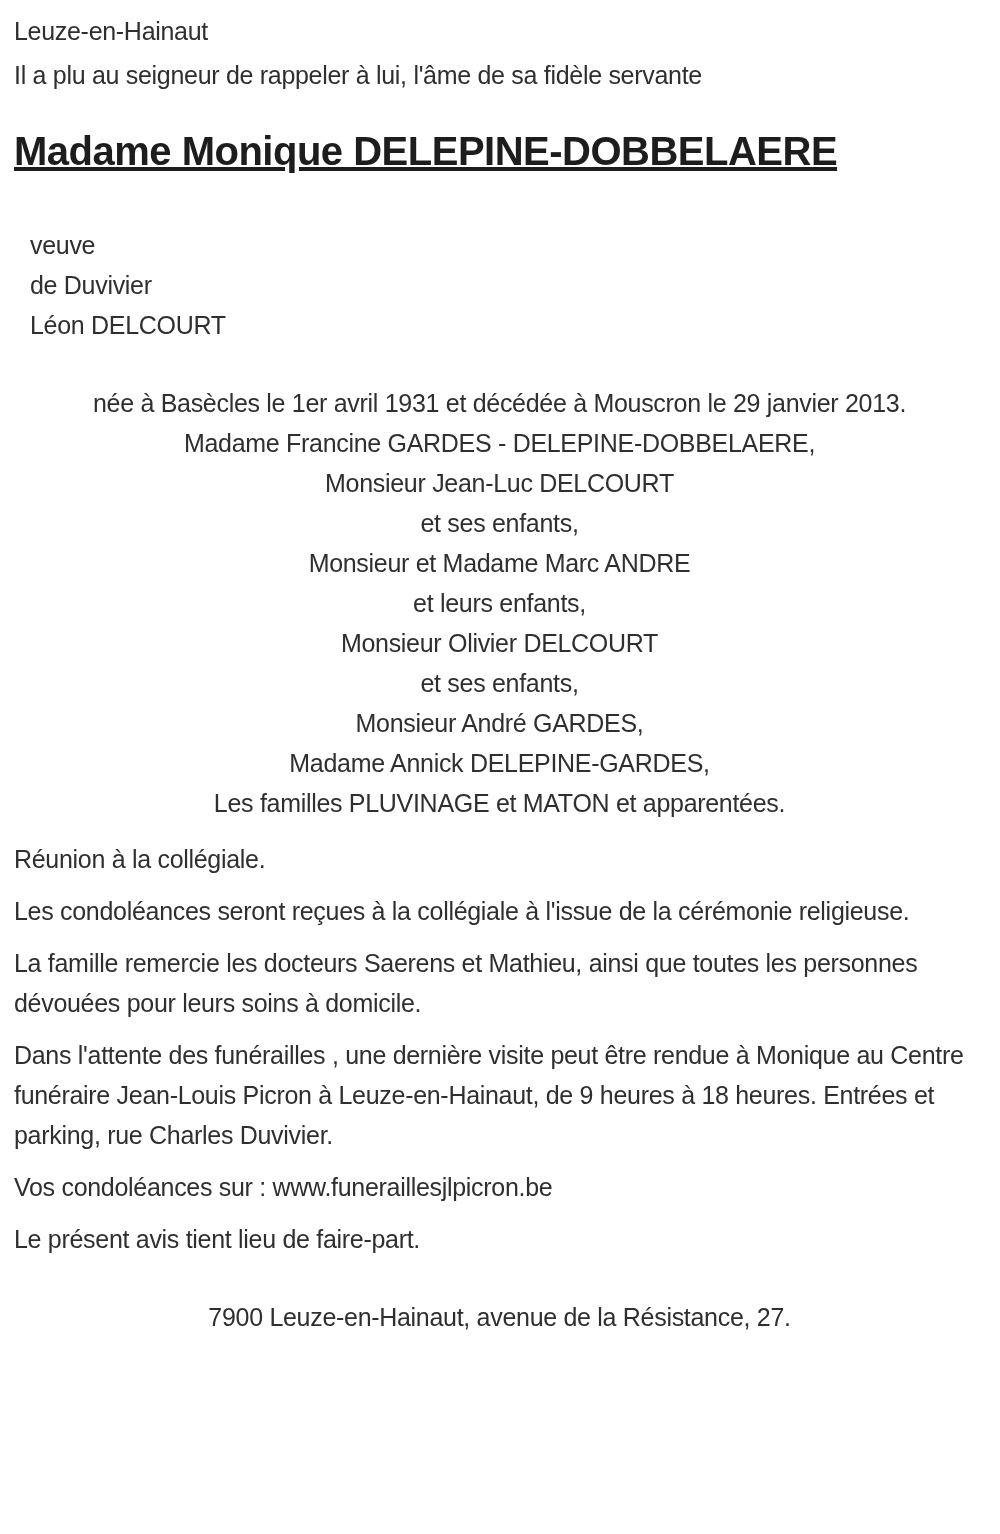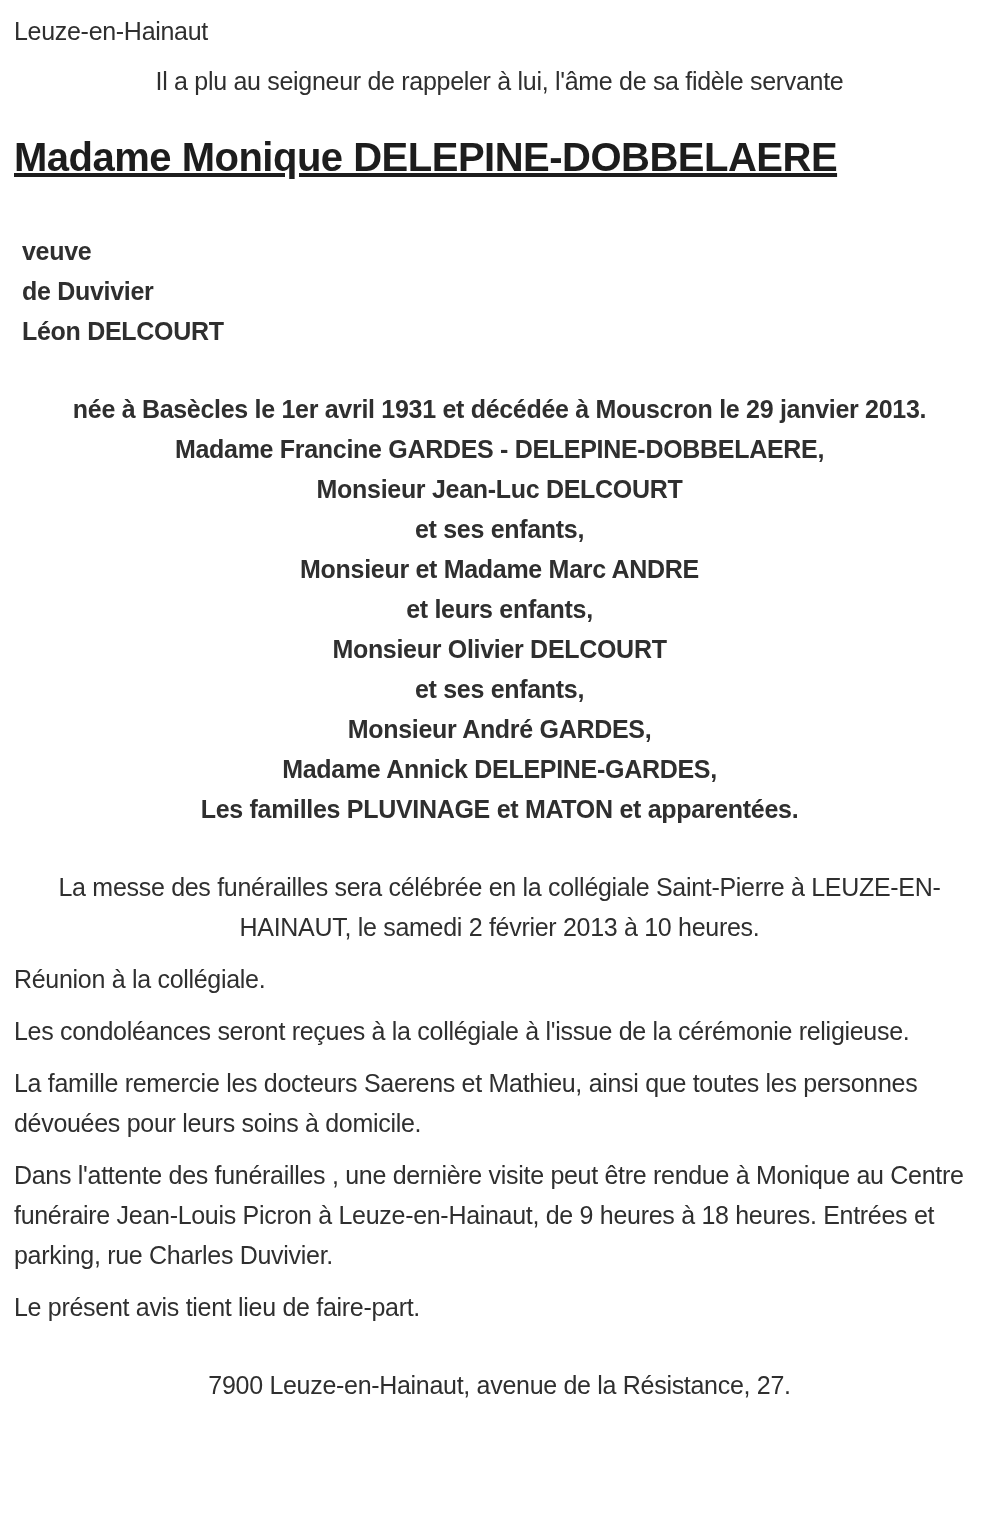--- a/index.html
+++ b/index.html
@@ -23,36 +23,34 @@
     font-stretch: condensed;
   }
   .line {
     margin: 0;
     white-space: nowrap;
   }
   .para {
     margin: 12px 0 0 0;
   }
   .opening {
-    margin-top: 10px;
-    text-align: center;
+    margin-top: 4px;
   }
   .deceased-title {
     margin: 32px 0 50px 0;
     font-size: 40px;
     line-height: 48px;
     font-weight: 700;
     letter-spacing: -0.5px;
     color: #1d1d1d;
     white-space: nowrap;
     text-decoration: underline;
   }
   .block {
-    margin: 8px;
-    font-weight: bold;
+    margin: 16px;
   }
   .blank-gap {
     margin-top: 38px;
     text-align: center;
   }
 </style>
 </head>
 <body>
 
 <div class="page">
@@ -76,28 +74,28 @@
     <div class="line">et ses enfants,</div>
     <div class="line">Monsieur et Madame Marc ANDRE</div>
     <div class="line">et leurs enfants,</div>
     <div class="line">Monsieur Olivier DELCOURT</div>
     <div class="line">et ses enfants,</div>
     <div class="line">Monsieur André GARDES,</div>
     <div class="line">Madame Annick DELEPINE-GARDES,</div>
     <div class="line">Les familles PLUVINAGE et MATON et apparentées.</div>
   </div>
 
-  <p class="para blank-gap">La messe des funérailles sera célébrée en la collégiale Saint-Pierre à LEUZE-EN-HAINAUT, le samedi 2 février 2013 à 10 heures.</p>
 
   <p class="para">Réunion à la collégiale.</p>
 
   <p class="para">Les condoléances seront reçues à la collégiale à l'issue de la cérémonie religieuse.</p>
 
   <p class="para">La famille remercie les docteurs Saerens et Mathieu, ainsi que toutes les personnes dévouées pour leurs soins à domicile.</p>
 
   <p class="para">Dans l'attente des funérailles , une dernière visite peut être rendue à Monique au Centre funéraire Jean-Louis Picron à Leuze-en-Hainaut, de 9 heures à 18 heures. Entrées et parking, rue Charles Duvivier.</p>
 
+  <p class="para">Vos condoléances sur : www.funeraillesjlpicron.be</p>
 
   <p class="para">Le présent avis tient lieu de faire-part.</p>
 
   <p class="para blank-gap">7900 Leuze-en-Hainaut, avenue de la Résistance, 27.</p>
 
 </div>
 
 </body></html>

